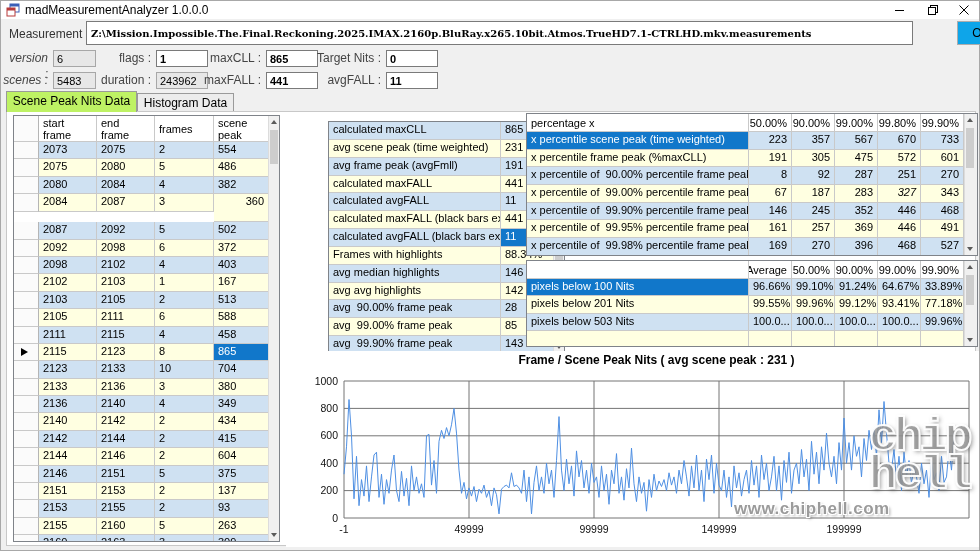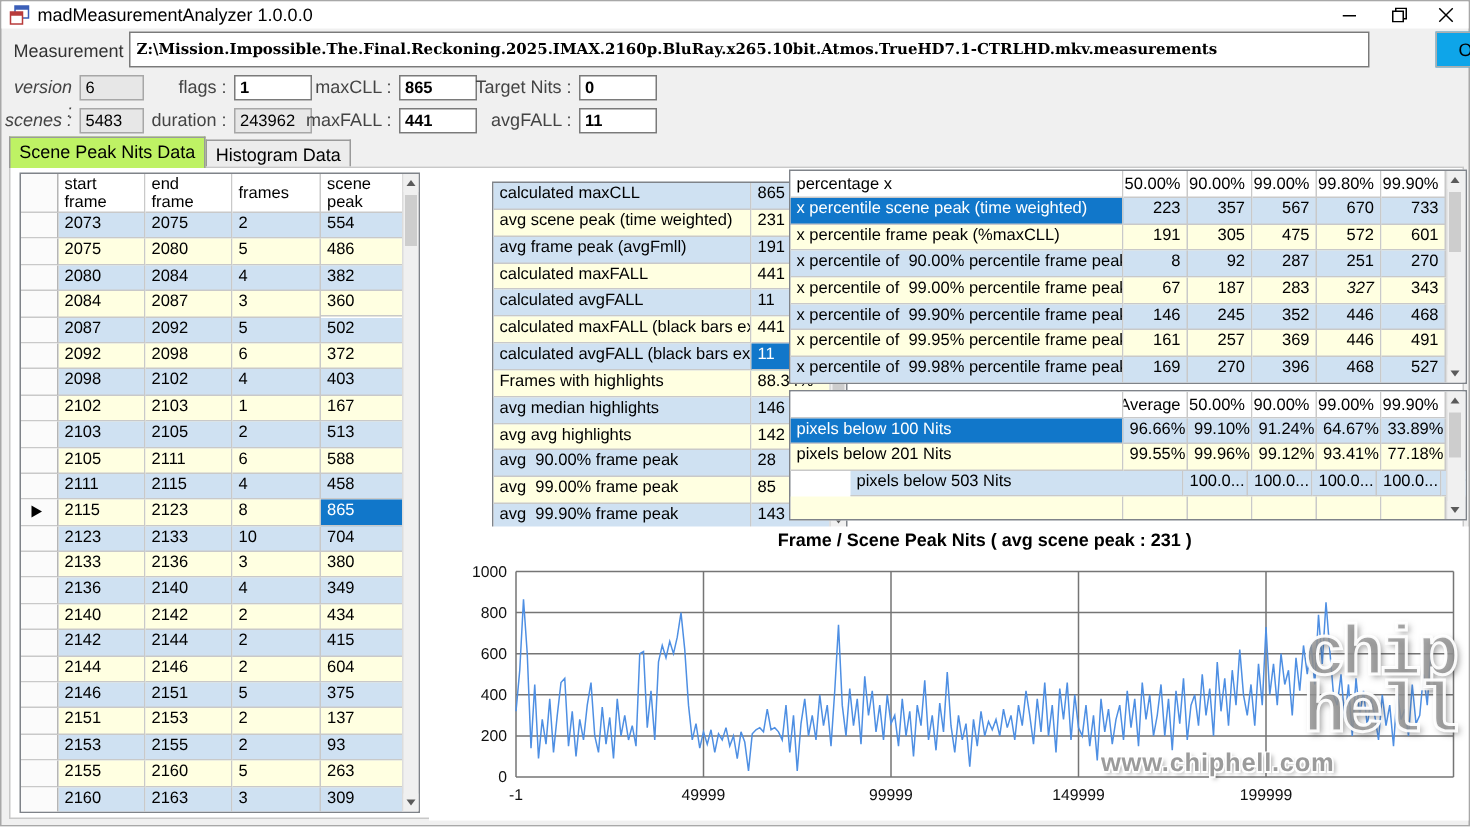--- a/index.html
+++ b/index.html
@@ -154,21 +154,21 @@
         <div class="gcell c-blue" style="width: 58px; height: 17.4px;">2080</div>
         <div class="gcell c-blue" style="width: 58px; height: 17.4px;">2084</div>
         <div class="gcell c-blue" style="width: 59px; height: 17.4px;">4</div>
         <div class="gcell c-blue" style="width: 55px; height: 17.4px;">382</div>
       </div>
       <div class="grow">
         <div class="gcell rowhdr" style="width: 25px; height: 17.4px;"></div>
         <div class="gcell c-yellow" style="width: 58px; height: 17.4px;">2084</div>
         <div class="gcell c-yellow" style="width: 58px; height: 17.4px;">2087</div>
         <div class="gcell c-yellow" style="width: 59px; height: 17.4px;">3</div>
-        <div class="gcell c-yellow" style="width: 55px; height: 17px;">360</div>
+        <div class="gcell c-yellow" style="width: 55px; height: 28px; text-align: right;">360</div>
       </div>
       <div class="grow">
         <div class="gcell rowhdr" style="width: 25px; height: 17.4px;"></div>
         <div class="gcell c-blue" style="width: 58px; height: 17.4px;">2087</div>
         <div class="gcell c-blue" style="width: 58px; height: 17.4px;">2092</div>
         <div class="gcell c-blue" style="width: 59px; height: 17.4px;">5</div>
         <div class="gcell c-blue" style="width: 55px; height: 17.4px;">502</div>
       </div>
       <div class="grow">
         <div class="gcell rowhdr" style="width: 25px; height: 17.4px;"></div>
@@ -454,21 +454,21 @@
       </div>
       <div class="grow">
         <div class="gcell c-yellow" style="width: 222px; height: 17.4px;">pixels below 201 Nits</div>
         <div class="gcell c-yellow num" style="width: 43px; height: 17.4px;">99.55%</div>
         <div class="gcell c-yellow num" style="width: 43px; height: 17.4px;">99.96%</div>
         <div class="gcell c-yellow num" style="width: 43px; height: 17.4px;">99.12%</div>
         <div class="gcell c-yellow num" style="width: 43px; height: 17.4px;">93.41%</div>
         <div class="gcell c-yellow num" style="width: 43px; height: 17.4px;">77.18%</div>
       </div>
       <div class="grow">
-        <div class="gcell c-blue" style="width: 222px; height: 17.4px; margin-left: 40px;">pixels below 503 Nits</div>
+        <div class="gcell c-blue" style="width: 222px; height: 17.4px;">pixels below 503 Nits</div>
         <div class="gcell c-blue num" style="width: 43px; height: 17.4px;">100.0...</div>
         <div class="gcell c-blue num" style="width: 43px; height: 17.4px;">100.0...</div>
         <div class="gcell c-blue num" style="width: 43px; height: 17.4px;">100.0...</div>
         <div class="gcell c-blue num" style="width: 43px; height: 17.4px;">100.0...</div>
         <div class="gcell c-blue num" style="width: 43px; height: 17.4px;">99.96%</div>
       </div>
       <div class="grow">
         <div class="gcell c-yellow" style="width: 222px; height: 17.4px;"></div>
         <div class="gcell c-yellow num" style="width: 43px; height: 17.4px;"></div>
         <div class="gcell c-yellow num" style="width: 43px; height: 17.4px;"></div>

